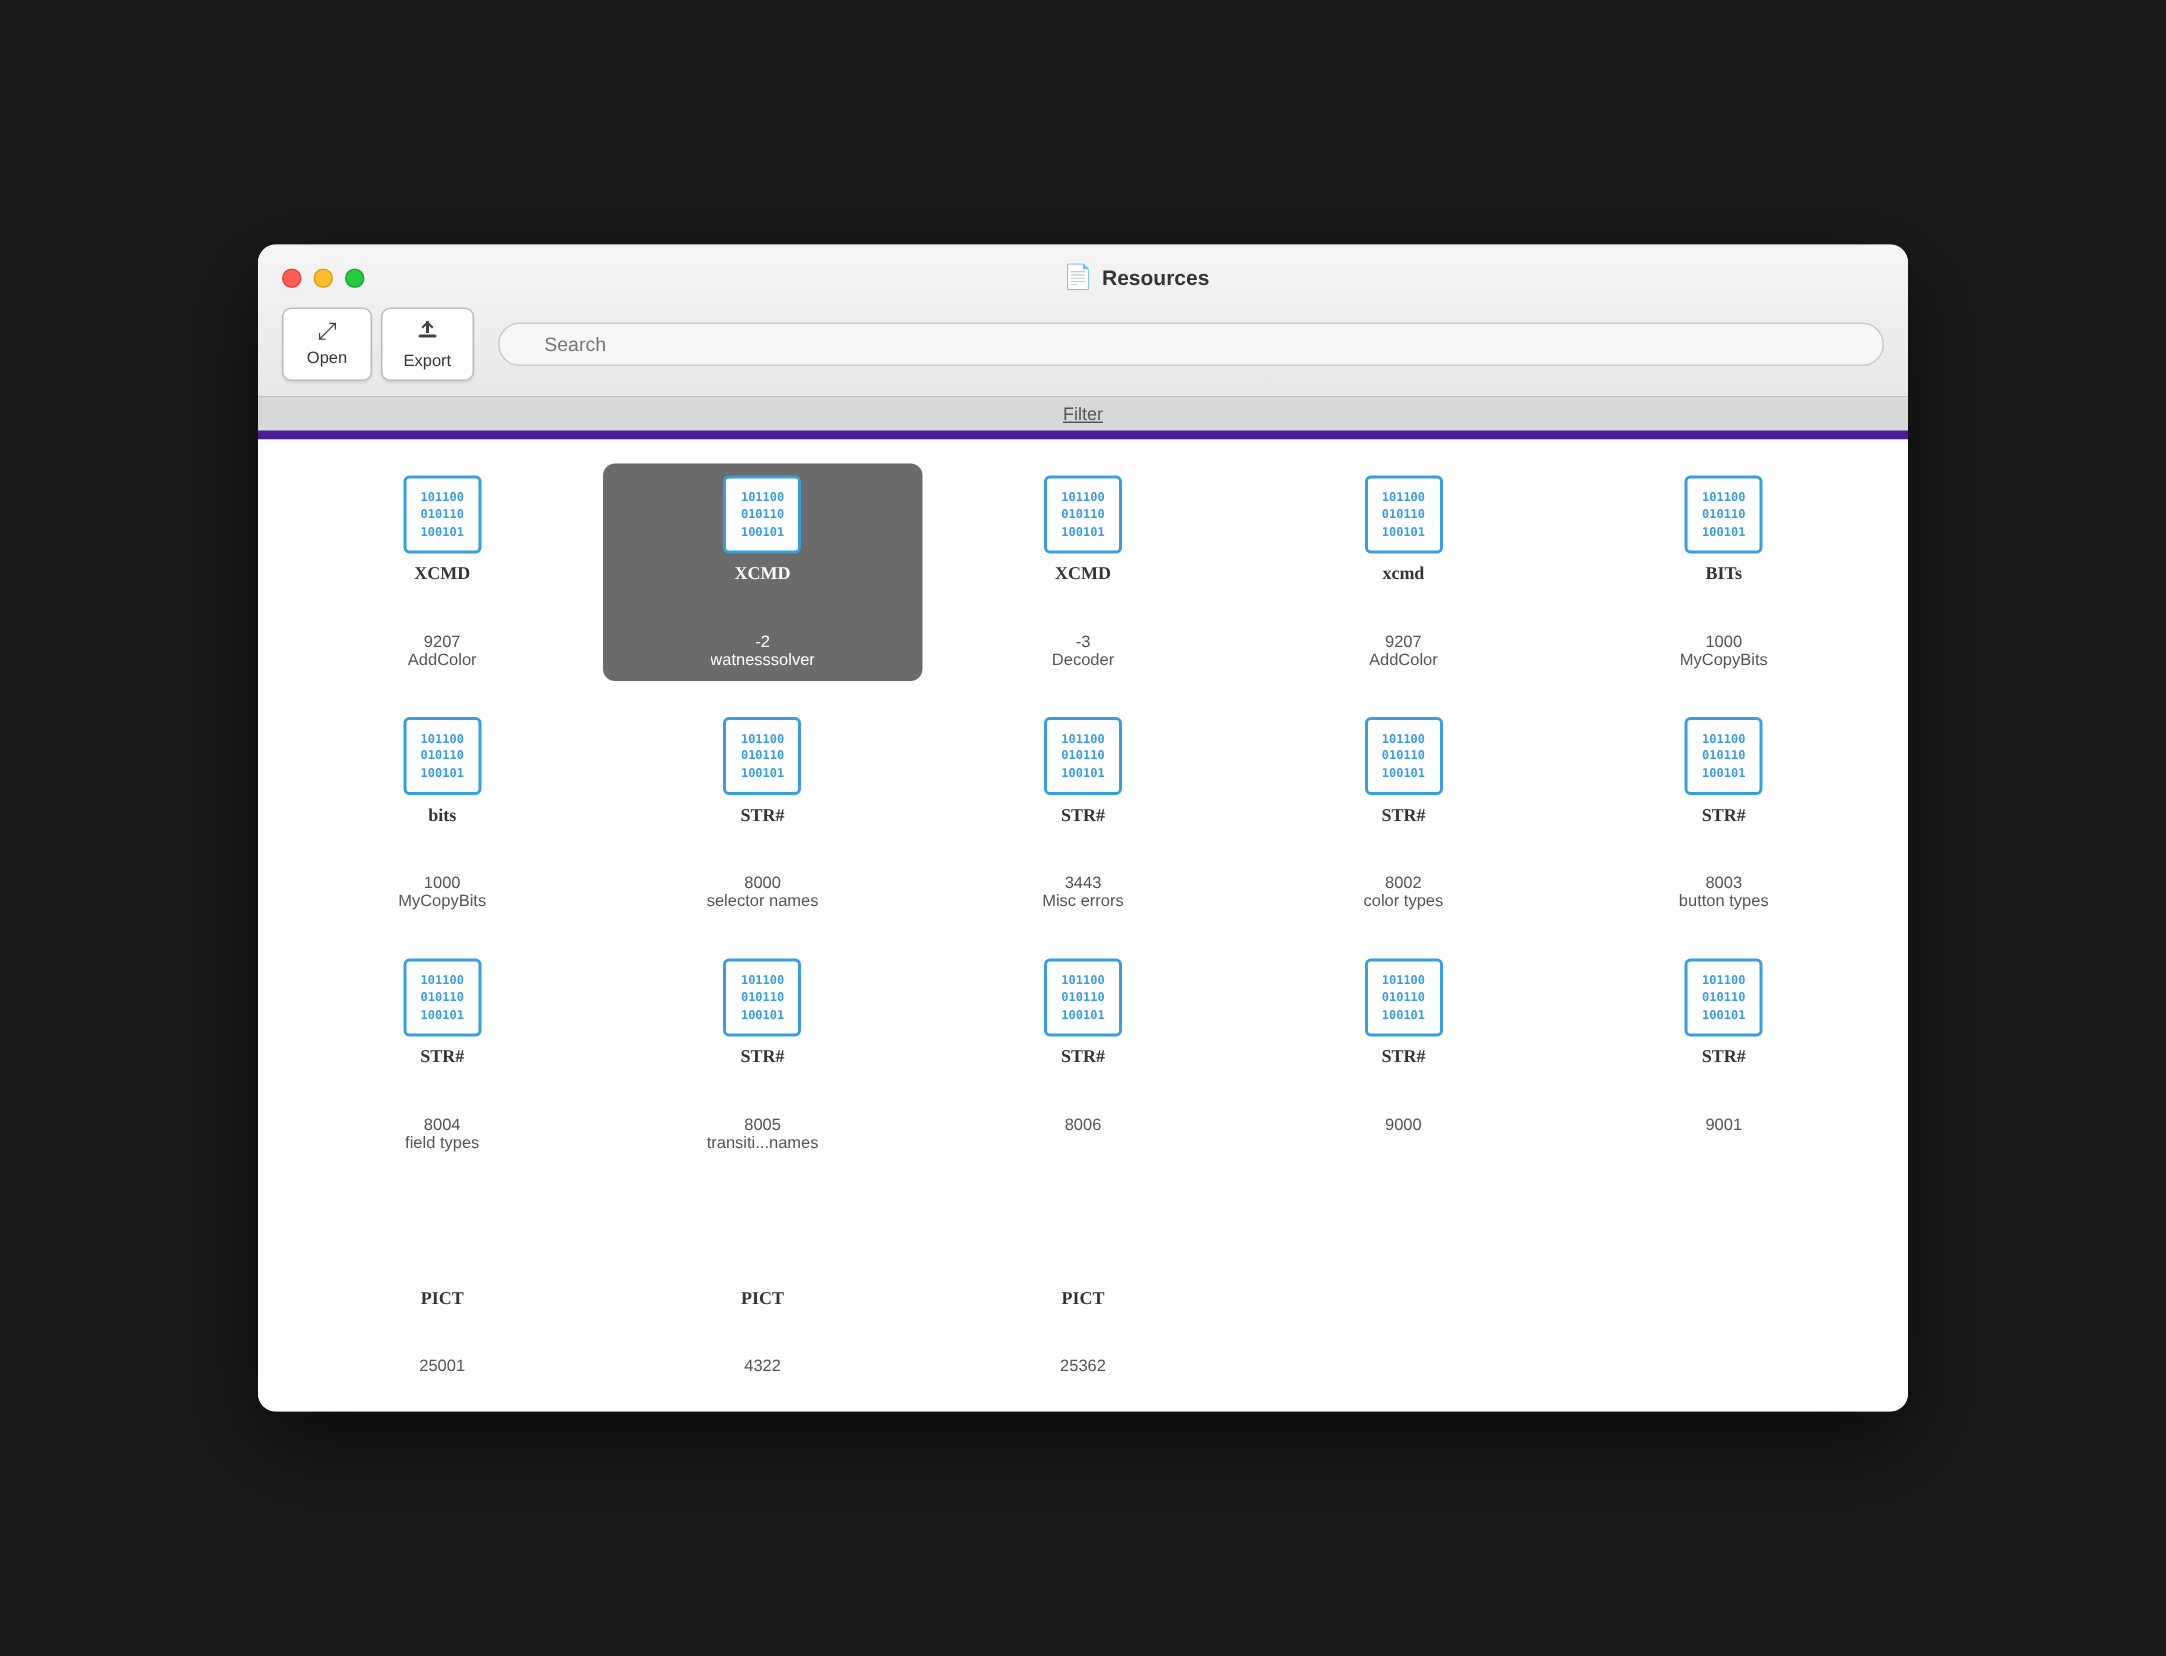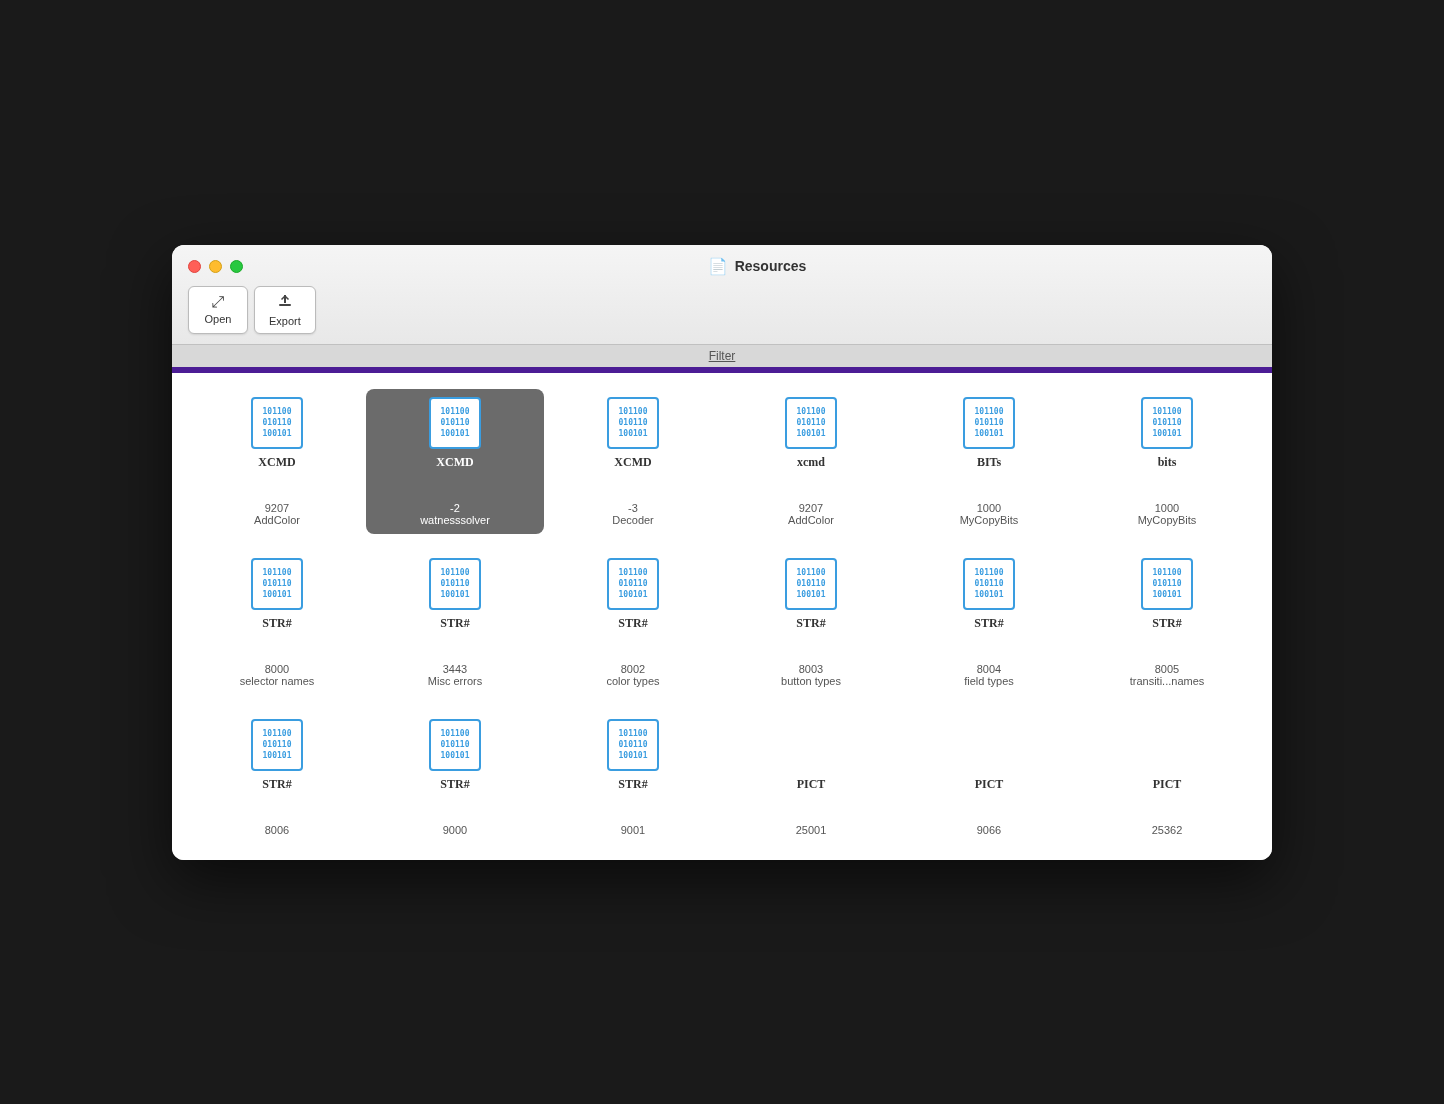--- a/index.html
+++ b/index.html
@@ -127,21 +127,21 @@
       text-decoration: underline;
     }
     .content-area {
       background: white;
       flex: 1;
       overflow-y: auto;
       padding: 16px;
     }
     .resource-grid {
       display: grid;
-      grid-template-columns: repeat(6, 1fr);
+      grid-template-columns: repeat(5, 1fr);
       gap: 16px 0;
     }
     .resource-item {
       display: flex;
       flex-direction: column;
       align-items: center;
       padding: 8px 4px;
       border-radius: 8px;
       cursor: pointer;
       text-align: center;
@@ -235,20 +235,26 @@
           <span class="toolbar-btn-icon">
             <svg width="16" height="16" viewBox="0 0 16 16" fill="none">
               <rect x="2" y="11" width="12" height="2" rx="1" fill="#444"></rect>
               <rect x="7" y="2" width="2" height="8" fill="#444"></rect>
               <path d="M4.5 6.5L8 3L11.5 6.5" stroke="#444" stroke-width="1.5" fill="none"></path>
             </svg>
           </span>
           <span>Export</span>
         </button>
       </div>
+      <div class="search-container">
+        <div class="search-wrapper">
+          <span class="search-icon-inner">🔍</span>
+          <input class="search-box" type="text" placeholder="Search" style="">
+        </div>
+      </div>
     </div>
   </div>
 
   <div class="filter-bar">
     <span>Filter</span>
   </div>
 
   <div class="content-area">
     <div class="resource-grid">
 
@@ -420,21 +426,21 @@
       <div class="resource-item">
         <div class="empty-resource"></div>
         <div class="resource-type">PICT</div>
         <div class="resource-id">25001</div>
         <div class="resource-name"></div>
       </div>
 
       <div class="resource-item">
         <div class="empty-resource"></div>
         <div class="resource-type">PICT</div>
-        <div class="resource-id">9066</div>
+        <div class="resource-id">4322</div>
         <div class="resource-name"></div>
       </div>
 
       <div class="resource-item">
         <div class="empty-resource"></div>
         <div class="resource-type">PICT</div>
         <div class="resource-id">25362</div>
         <div class="resource-name"></div>
       </div>
 

